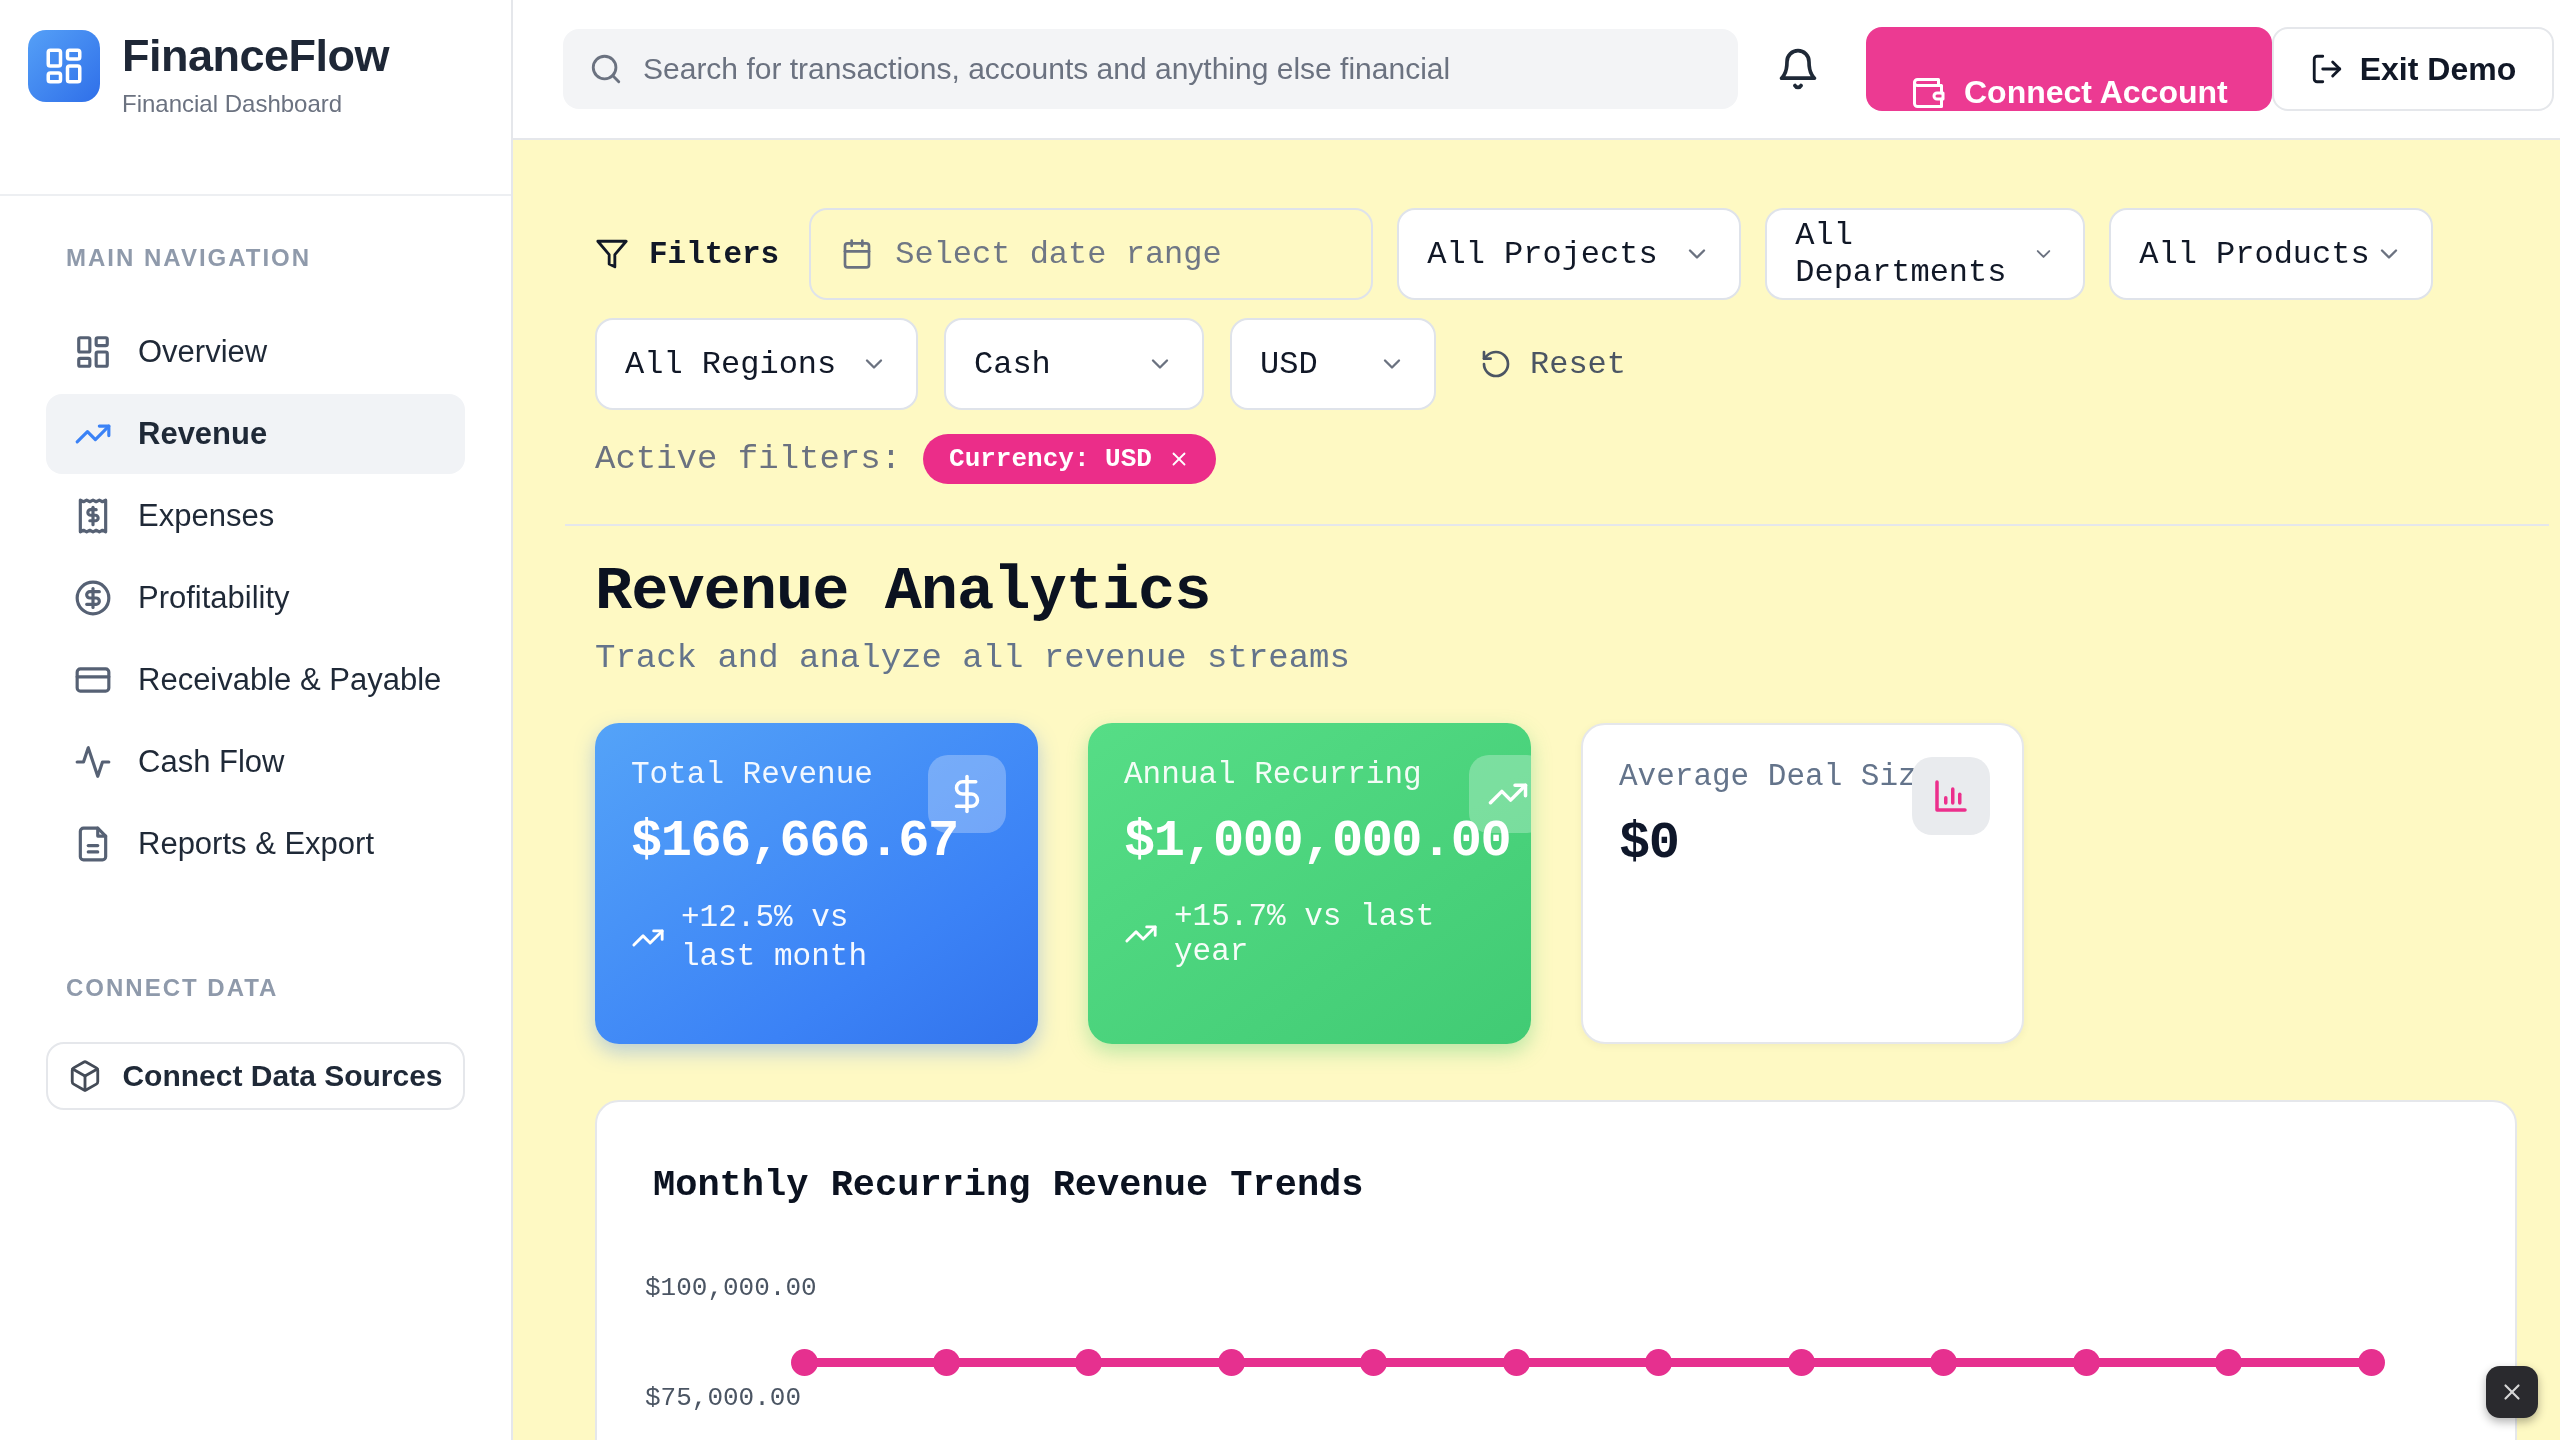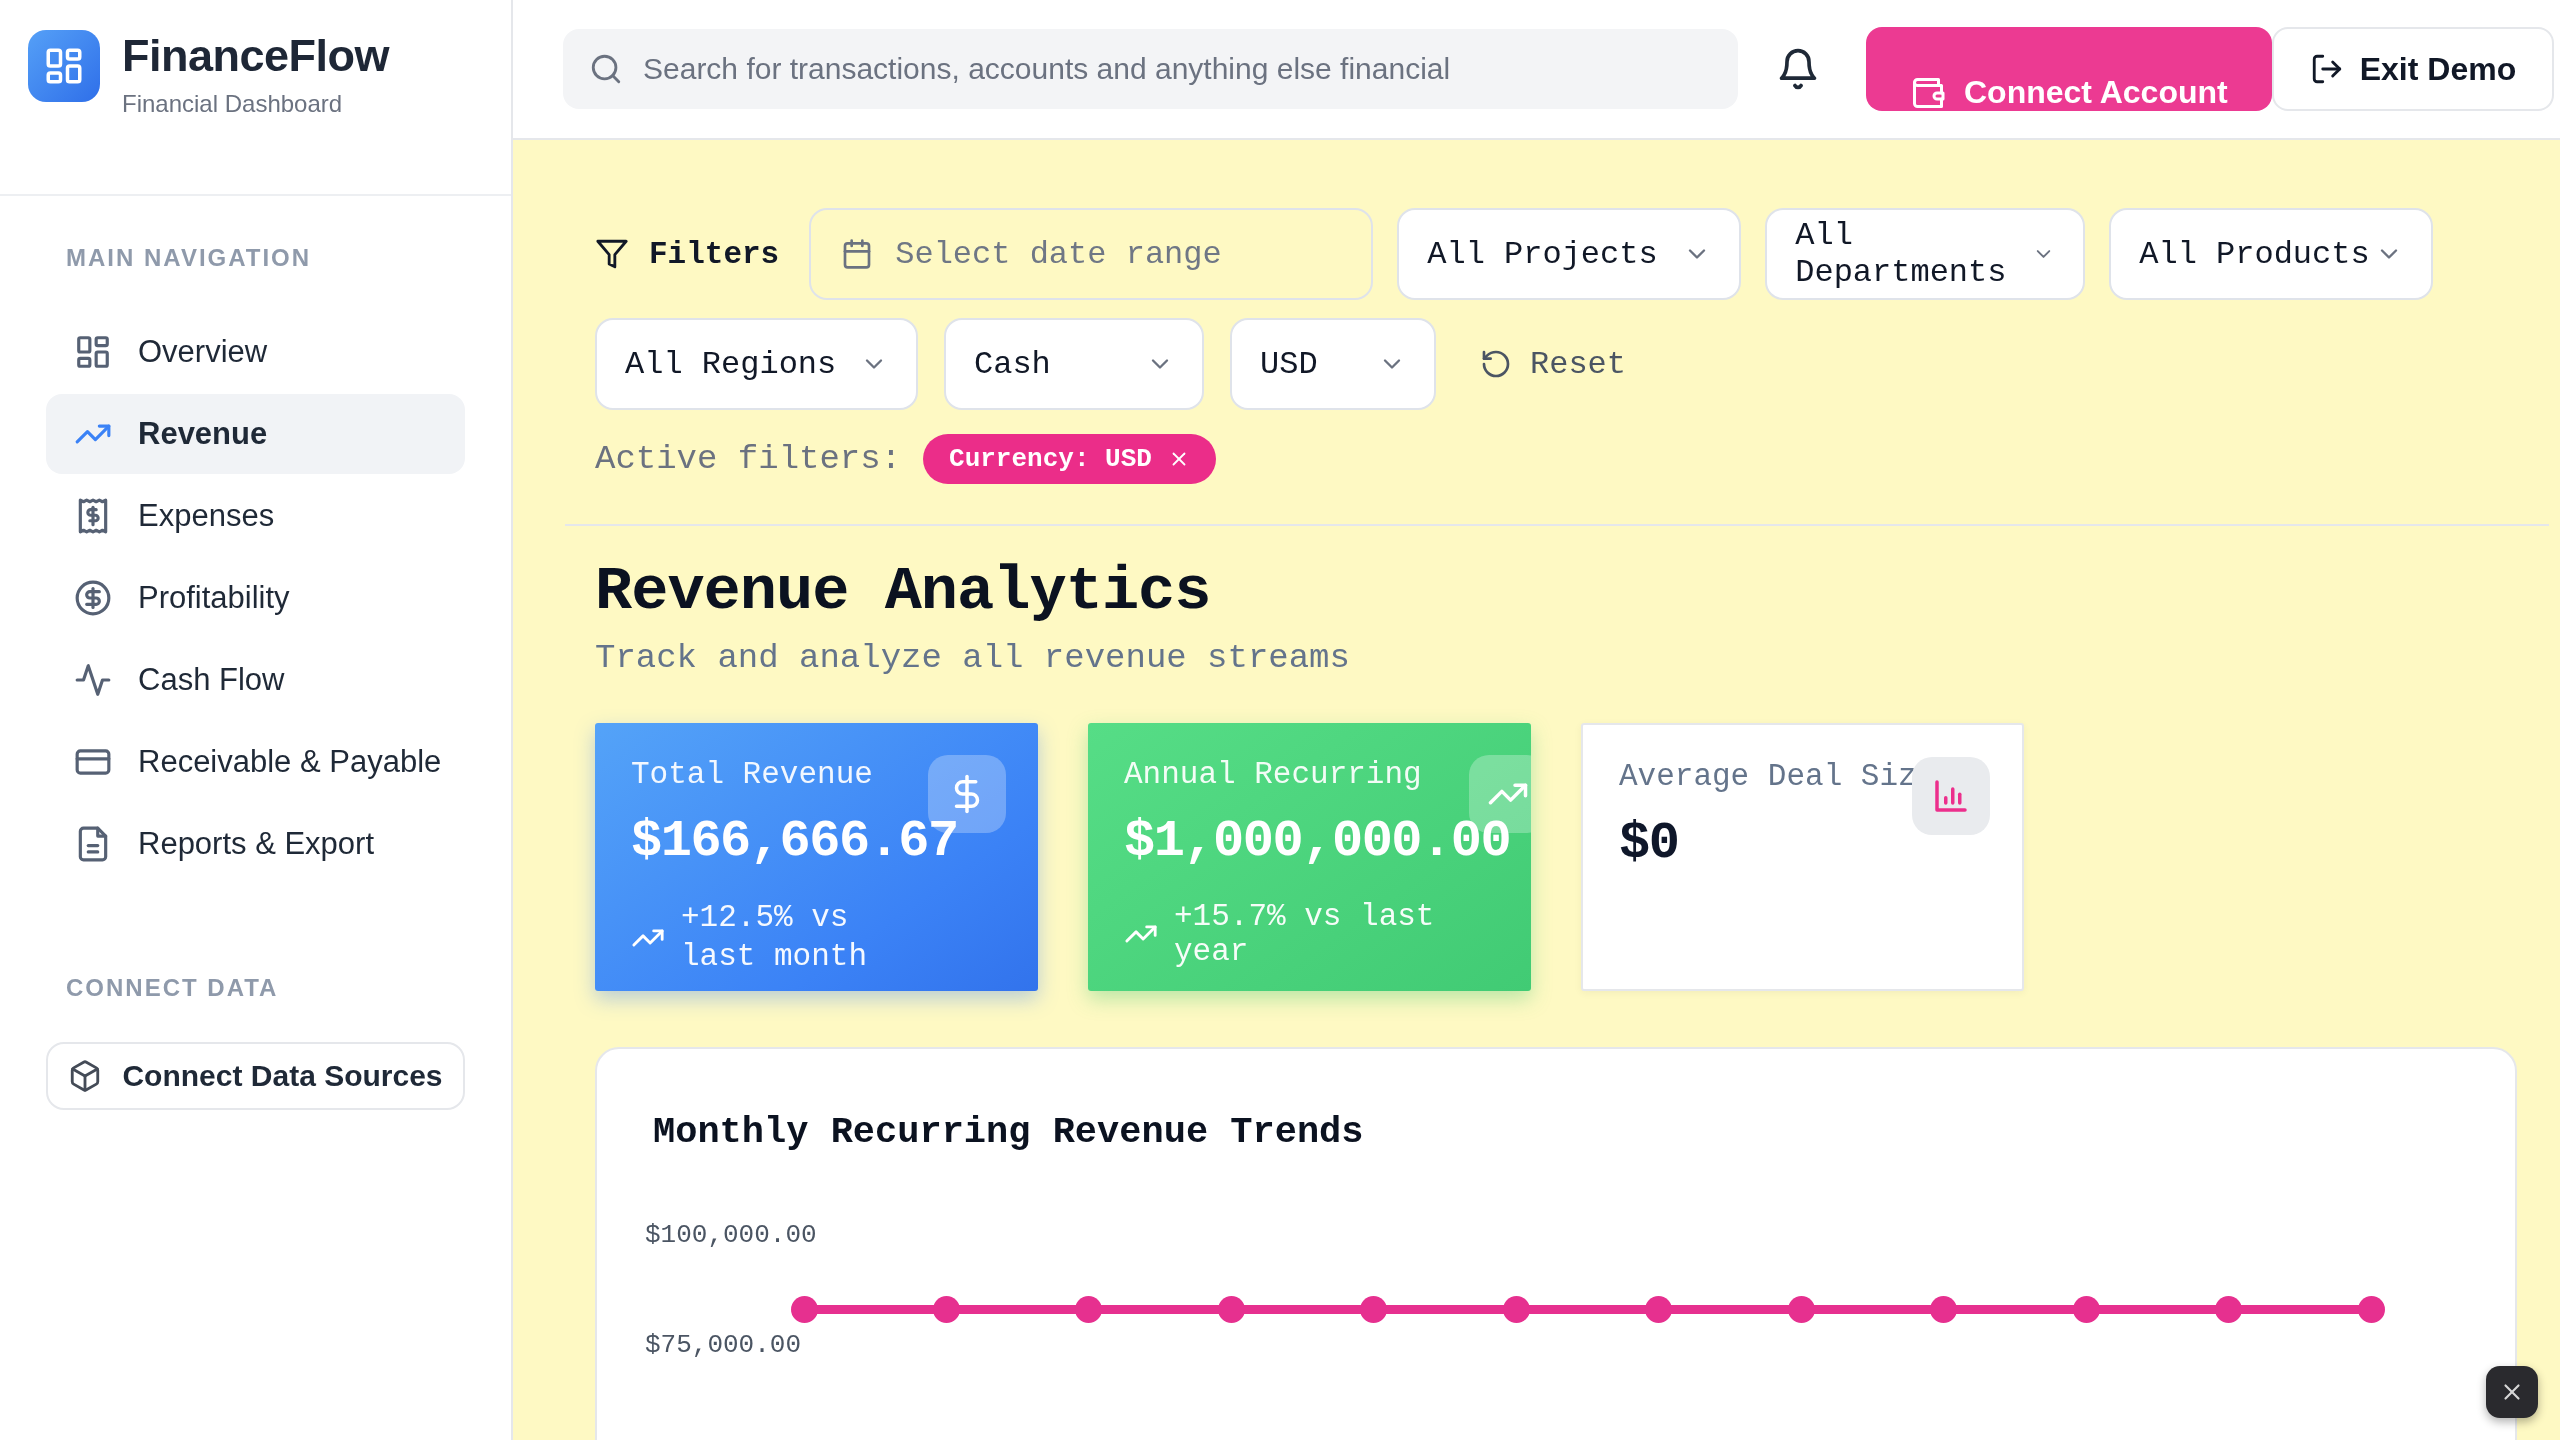--- a/index.html
+++ b/index.html
@@ -90,21 +90,21 @@
     font-size:26px; font-weight:700; cursor:pointer; }
   .chip svg { width:22px; height:22px; stroke:#fff; }
 
   .divider { margin:40px -32px 0 -30px; border-top:2px solid #e5e7eb; }
 
   .page-title { margin-top:30px; font-size:62px; font-weight:800; color:#0b1220; letter-spacing:-1px; }
   .page-sub { margin-top:12px; font-size:34px; color:#64748b; }
 
   
   .cards { margin-top:46px; display:grid; grid-template-columns:repeat(4,1fr); gap:50px; }
-  .card { position:relative; height:268px; border-radius:3px; padding:34px 36px;
+  .card { position:relative; height:321px; border-radius:24px; padding:34px 36px;
     background:#fff; border:2px solid #e5e7eb; overflow:hidden;
     box-shadow:0 2px 8px rgba(15,23,42,.05); }
   .card.blue { border:none; color:#fff;
     background:linear-gradient(145deg,#54a3f8 0%,#3b82f6 70%,#3273ec 100%);
     box-shadow:0 8px 20px rgba(59,130,246,.35); }
   .card.green { border:none; color:#fff;
     background:linear-gradient(145deg,#56dd86 0%,#41cb74 100%);
     box-shadow:0 8px 20px rgba(61,199,113,.35); }
   .card .c-title { font-size:31px; color:#64748b; }
   .card.blue .c-title, .card.green .c-title { color:rgba(255,255,255,.93); }
@@ -190,30 +190,30 @@
     <div class="nav-item">
       <svg viewBox="0 0 24 24">
         <circle cx="12" cy="12" r="10"></circle>
         <path d="M16 8h-6a2 2 0 1 0 0 4h4a2 2 0 1 1 0 4H8"></path>
           <path d="M12 6v12"></path>
       </svg>
       <span class="lbl">Profitability</span>
     </div>
     <div class="nav-item">
       <svg viewBox="0 0 24 24">
-        <path d="M22 12h-4l-3 9L9 3l-3 9H2"></path>
-      </svg>
-      <span class="lbl">Cash Flow</span>
-    </div>
-    <div class="nav-item">
-      <svg viewBox="0 0 24 24">
         <rect x="2" y="5" width="20" height="14" rx="2"></rect>
           <line x1="2" y1="10" x2="22" y2="10"></line>
       </svg>
       <span class="lbl">Receivable &amp; Payable</span>
+    </div>
+    <div class="nav-item">
+      <svg viewBox="0 0 24 24">
+        <path d="M22 12h-4l-3 9L9 3l-3 9H2"></path>
+      </svg>
+      <span class="lbl">Cash Flow</span>
     </div>
     <div class="nav-item">
       <svg viewBox="0 0 24 24">
         <path d="M15 2H6a2 2 0 0 0-2 2v16a2 2 0 0 0 2 2h12a2 2 0 0 0 2-2V7Z"></path>
         <path d="M15 2v5h5"></path>
           <line x1="9" y1="13" x2="15" y2="13"></line>
           <line x1="9" y1="17" x2="15" y2="17"></line>
       </svg>
       <span class="lbl">Reports &amp; Export</span>
     </div>

